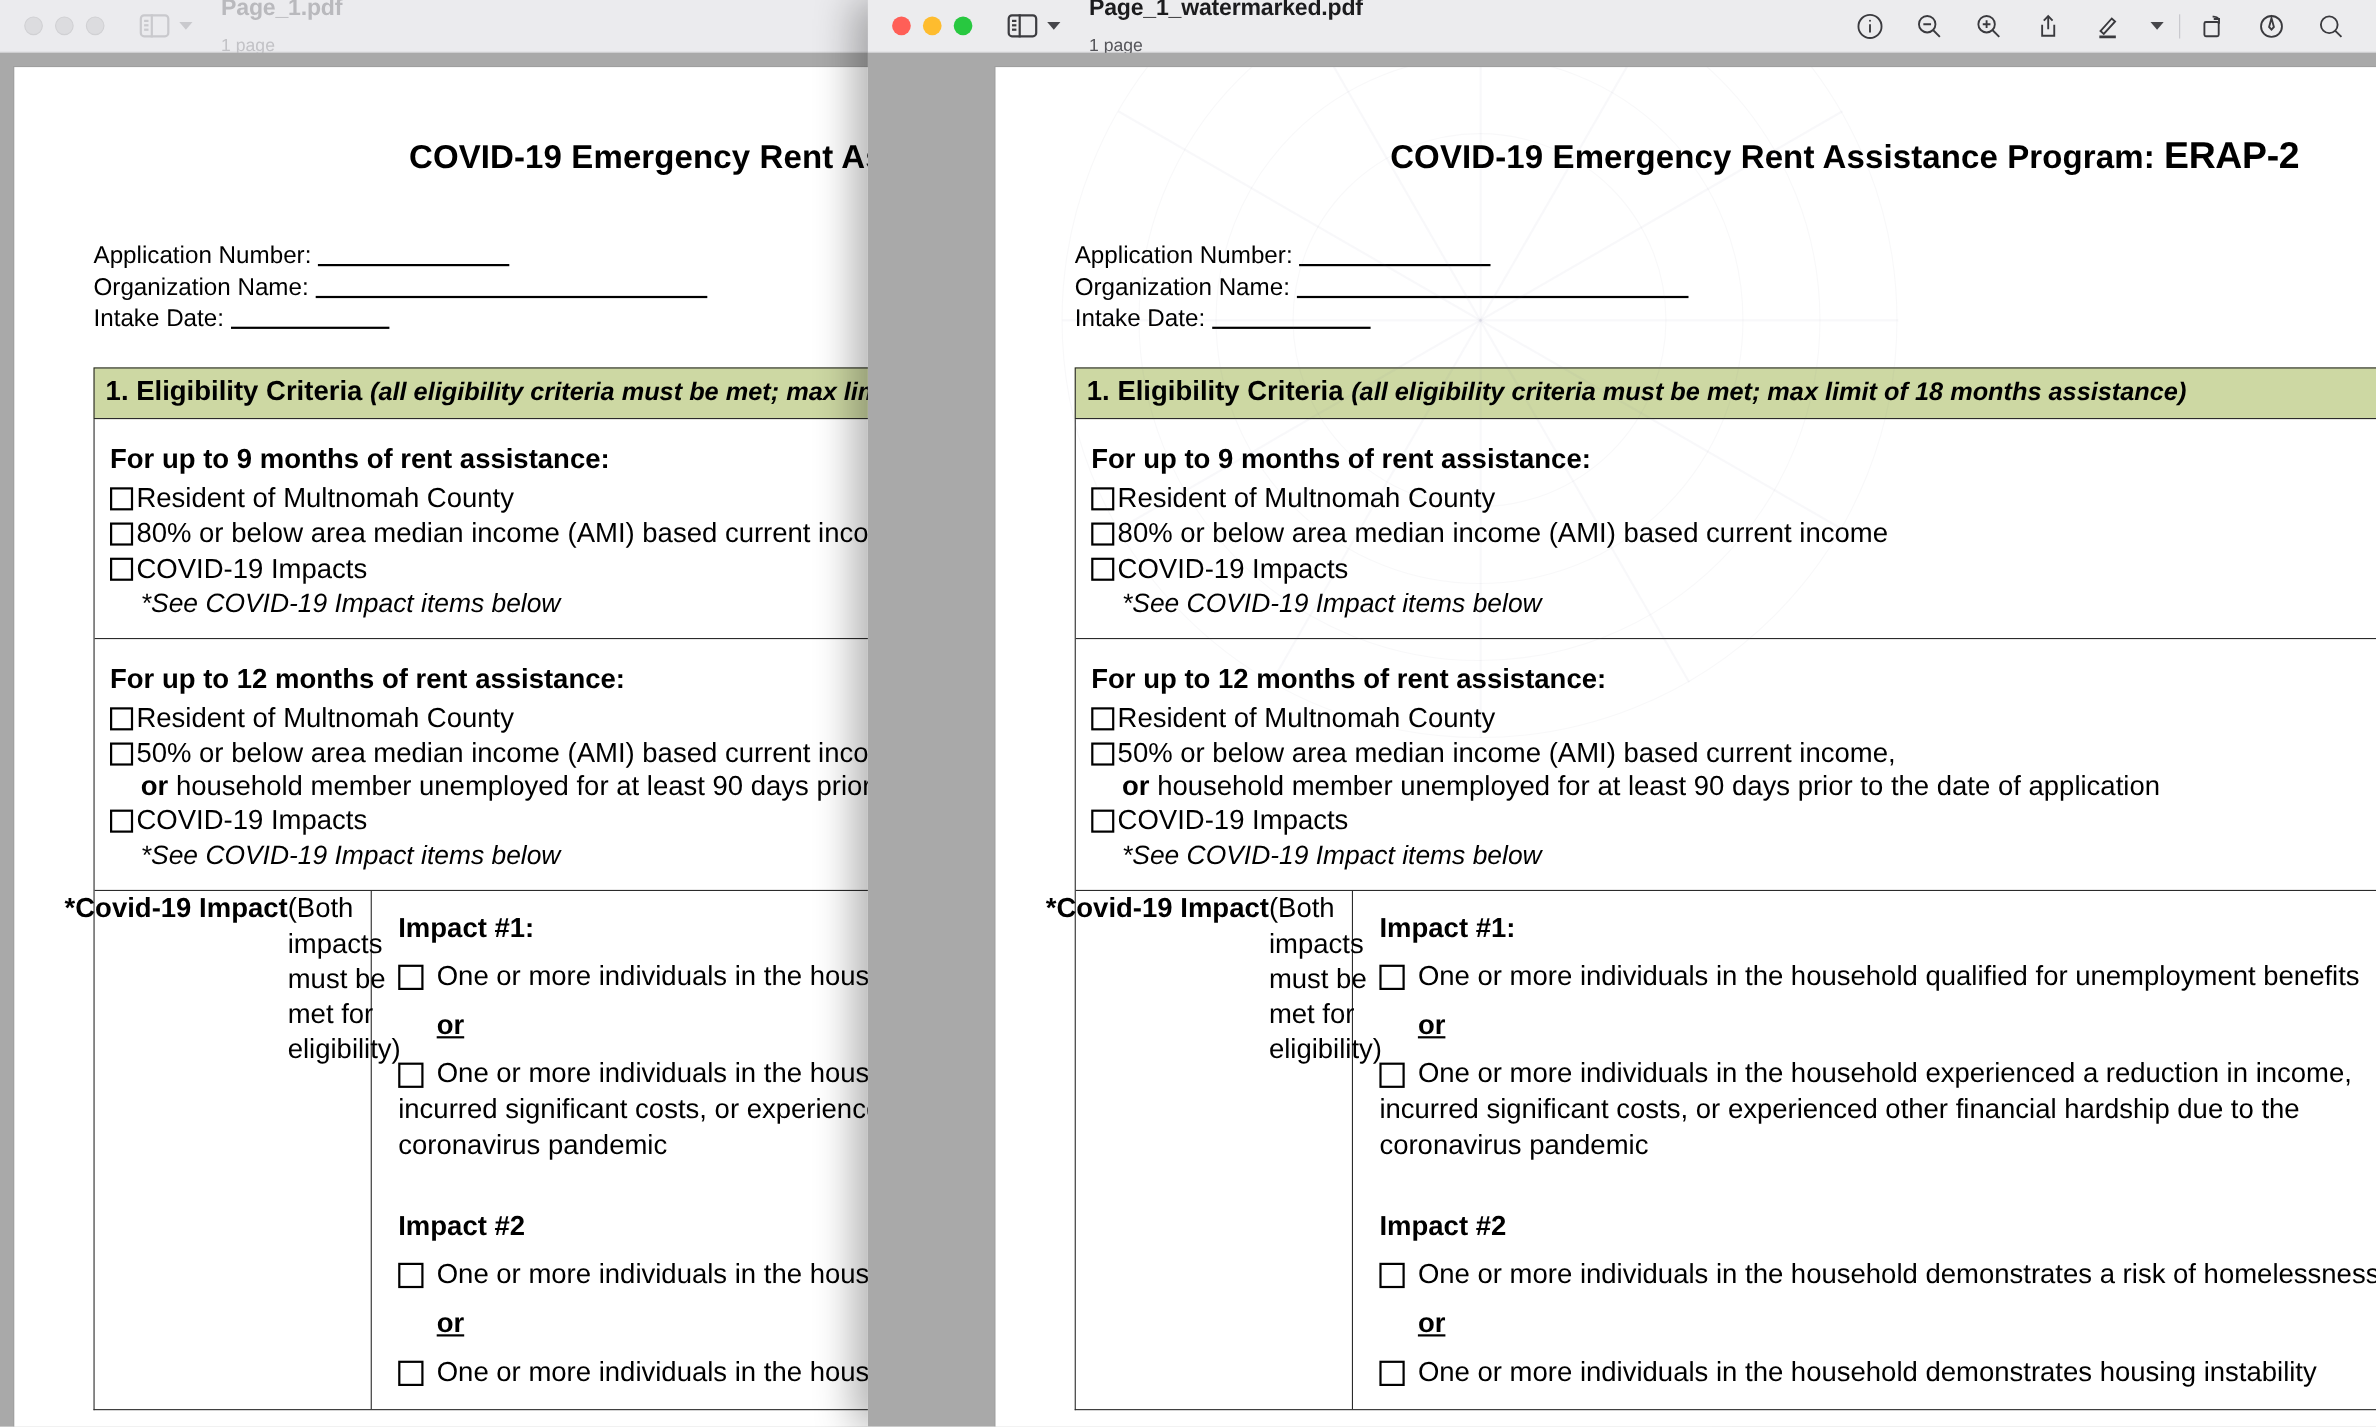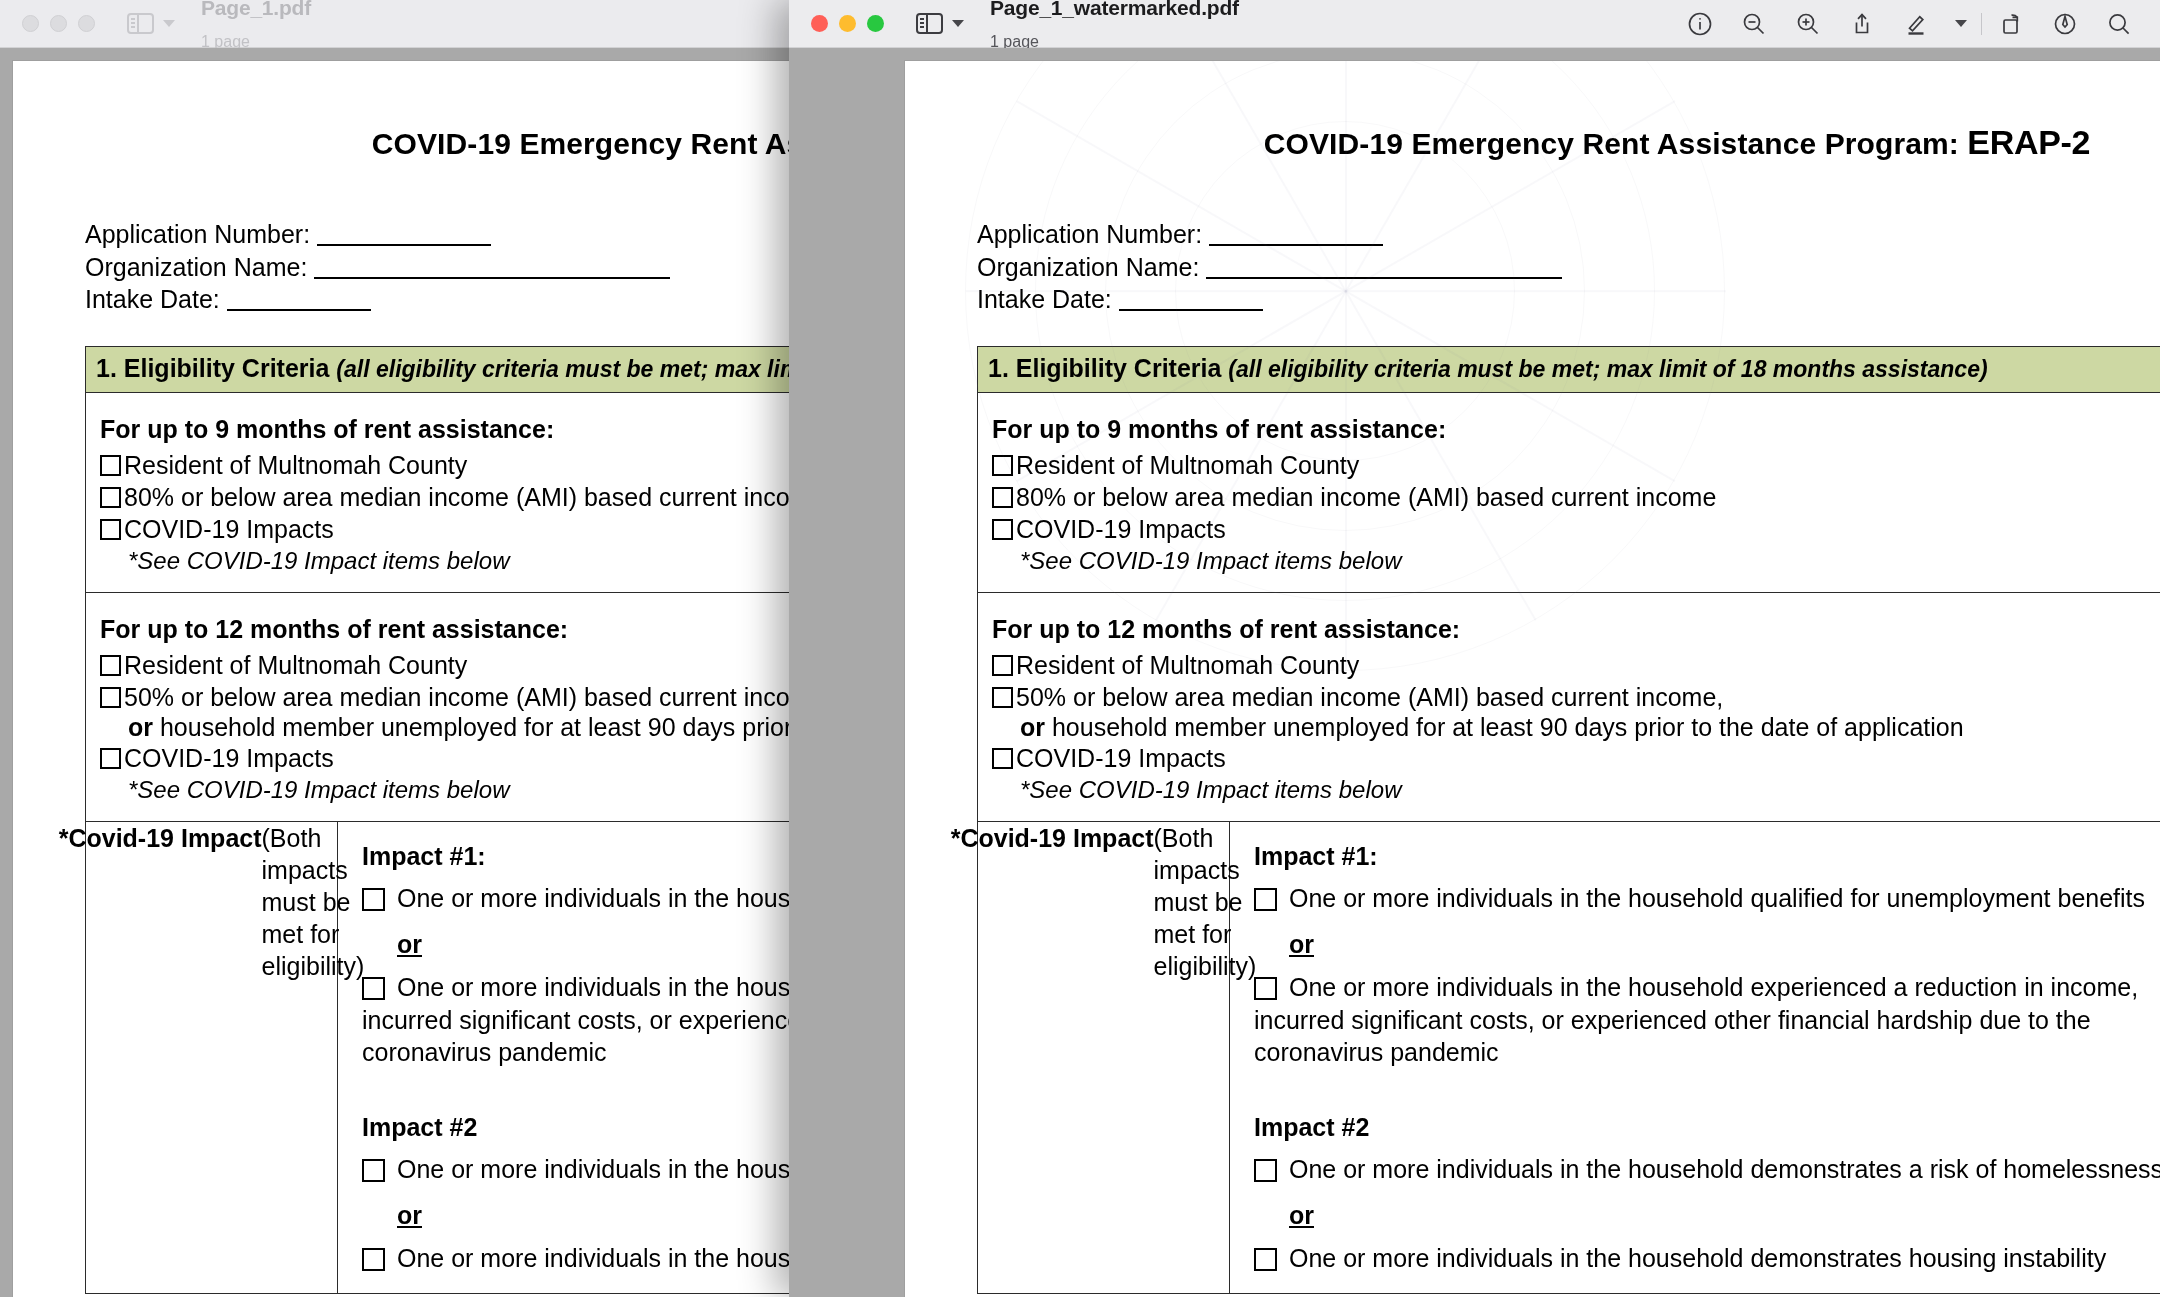--- a/index.html
+++ b/index.html
@@ -183,21 +183,21 @@
     letter-spacing: 0.1px;
     margin-bottom: 56px;
     white-space: nowrap;
   }
   .doc-title .big {
     font-size: 34px;
     letter-spacing: -0.3px;
   }
 
   .field-line {
-    font-size: 25px;
+    font-size: 22px;
     line-height: 1.30;
     white-space: nowrap;
   }
   .ul { border-bottom: 2.4px solid #000; display: inline-block; vertical-align: -3px; }
   .ul.w1 { width: 174px; }
   .ul.w2 { width: 356px; }
   .ul.w3 { width: 144px; }
 
   .section-bar {
     background: #cdd8a3;

